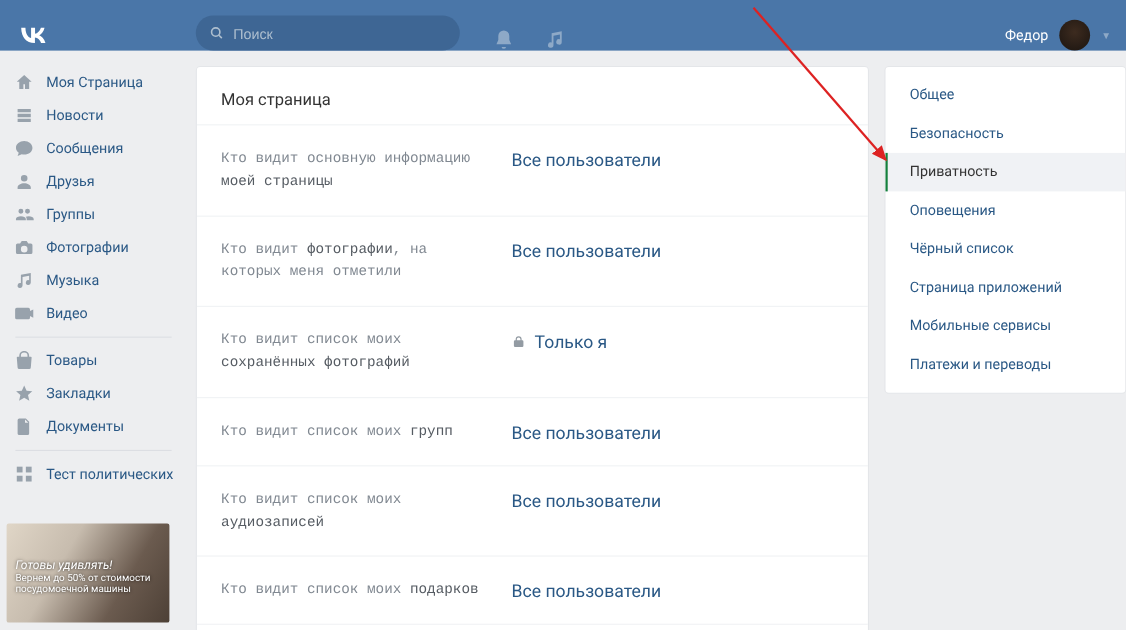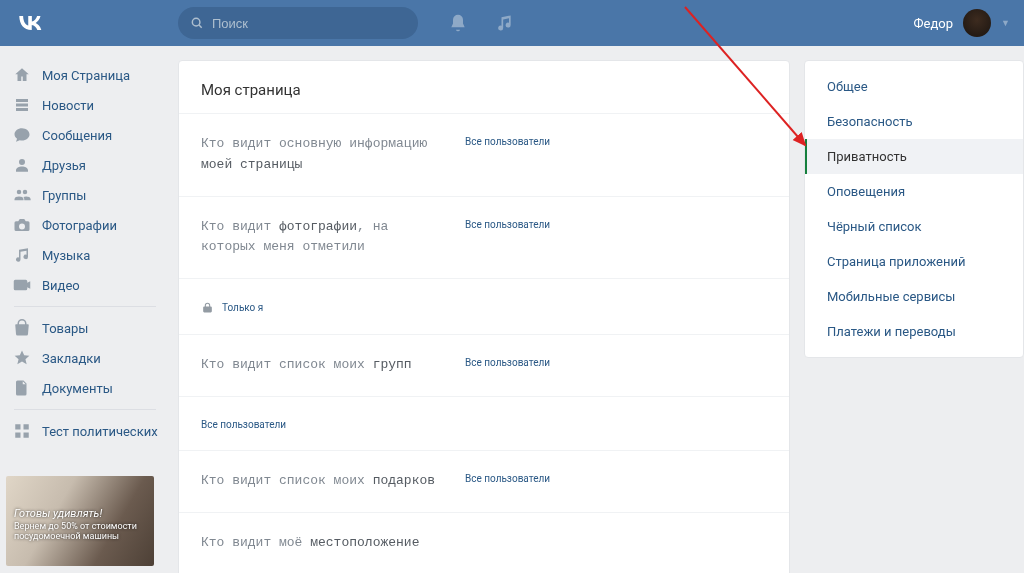--- a/index.html
+++ b/index.html
@@ -1,21 +1,21 @@
 <!DOCTYPE html>
 <html><head>
 <meta charset="utf-8">
 <style>
   * { box-sizing: border-box; margin: 0; padding: 0; }
   body { font-family: -apple-system, BlinkMacSystemFont, "Segoe UI", Roboto, Helvetica, Arial, sans-serif; background: #edeef0; color: #2a2a2a; font-size: 13px; }
   a { text-decoration: none; }
 
   
   .header { background: #4a76a8; height: 46px; display: flex; align-items: center; padding: 0 10px; position: sticky; top: 0; }
-  .header-inner { width: 1024px; margin: 15px auto; display: flex; align-items: center; height: 100%; }
+  .header-inner { width: 1024px; margin: 15px auto; display: flex; align-items: flex-end; height: 100%; }
   .logo { width: 40px; display: flex; align-items: center; justify-content: flex-start; padding-left: 6px; }
   .logo svg { width: 28px; height: 28px; fill: #fff; }
   .search-wrap { margin-left: 128px; }
   .search { width: 240px; height: 32px; border-radius: 16px; background: #3e6694; display: flex; align-items: center; padding: 0 12px; gap: 8px; }
   .search input { background: transparent; border: none; outline: none; color: #c9d7e6; font-size: 13px; width: 100%; }
   .search input::placeholder { color: #aebfcf; }
   .search-icon { color: #aebfcf; display: flex; }
   .hicons { display: flex; align-items: center; gap: 26px; margin-left: 30px; }
   .hicon { color: #8ea9c7; display: flex; }
   .user-block { margin-left: auto; display: flex; align-items: center; gap: 10px; color: #fff; padding-right: 4px; }
@@ -36,21 +36,21 @@
   .ad { margin-top: 30px; width: 148px; height: 90px; background: linear-gradient(120deg, #e0d6c7 0%, #c7bcae 35%, #6b5b4f 70%, #4d4036 100%); border-radius: 2px; position: relative; overflow: hidden; }
   .ad-text { position: absolute; bottom: 24px; left: 8px; right: 8px; color: #fff; font-size: 9px; line-height: 1.1; text-shadow: 0 0 3px rgba(0,0,0,.8); }
   .ad-title { font-size: 11px; font-style: italic; margin-bottom: 2px; }
 
   
   .main { flex: 1; background: #fff; border: 1px solid #e4e6e9; border-radius: 4px 4px 0 0; min-height: 560px; }
   .main-head { padding: 20px 22px 14px; font-size: 15px; color: #333; font-weight: 400; }
   .setting-row { display: flex; align-items: flex-start; padding: 20px 22px; border-top: 1px solid #f0f2f4; gap: 24px; }
   .setting-label { width: 240px; color: #808891; font-size: 13px; line-height: 1.6; font-family: Liberation Mono, monospace; }
   .setting-label b { color: #555b62; font-weight: 400; }
-  .setting-value { color: #2a5885; font-size: 10px; display: flex; align-items: center; gap: 8px; padding-top: 2px; cursor: pointer; }
+  .setting-value { color: #2a5885; font-size: 16px; display: flex; align-items: center; gap: 8px; padding-top: 2px; cursor: pointer; }
   .lock-icon { color: #939ba3; display: flex; }
 
   
   .right { width: 220px; flex-shrink: 0; background: #fff; border: 1px solid #e4e6e9; border-radius: 4px; padding: 8px 0; position: relative; }
   .r-item { display: block; padding: 10px 22px; color: #2a5885; font-size: 13px; cursor: pointer; }
   .r-item.active { background: #f0f2f5; color: #333; font-weight: 400; border-left: 2px solid #15803d; padding-left: 20px; }
 
   
   .arrow { position: absolute; left: -130px; top: -64px; pointer-events: none; }
 </style>
@@ -222,36 +222,38 @@
             <span>Все пользователи</span>
           </div>
         </div>
         <div class="setting-row">
           <div class="setting-label">Кто видит <b>фотографии</b>, на которых меня отметили</div>
           <div class="setting-value">
             <span>Все пользователи</span>
           </div>
         </div>
         <div class="setting-row">
+          <div class="setting-label">Кто видит список моих <b>сохранённых фотографий</b></div>
           <div class="setting-value">
             <span class="lock-icon">
               <svg width="13" height="13" viewBox="0 0 24 24" fill="currentColor">
                 <path d="M7 10V8a5 5 0 0 1 10 0v2h1a2 2 0 0 1 2 2v7a2 2 0 0 1-2 2H6a2 2 0 0 1-2-2v-7a2 2 0 0 1 2-2h1zm2 0h6V8a3 3 0 0 0-6 0v2z"></path>
               </svg>
             </span>
             <span>Только я</span>
           </div>
         </div>
         <div class="setting-row">
           <div class="setting-label">Кто видит список моих <b>групп</b></div>
           <div class="setting-value">
             <span>Все пользователи</span>
           </div>
         </div>
         <div class="setting-row">
+          <div class="setting-label">Кто видит список моих <b>аудиозаписей</b></div>
           <div class="setting-value">
             <span>Все пользователи</span>
           </div>
         </div>
         <div class="setting-row">
           <div class="setting-label">Кто видит список моих <b>подарков</b></div>
           <div class="setting-value">
             <span>Все пользователи</span>
           </div>
         </div>

